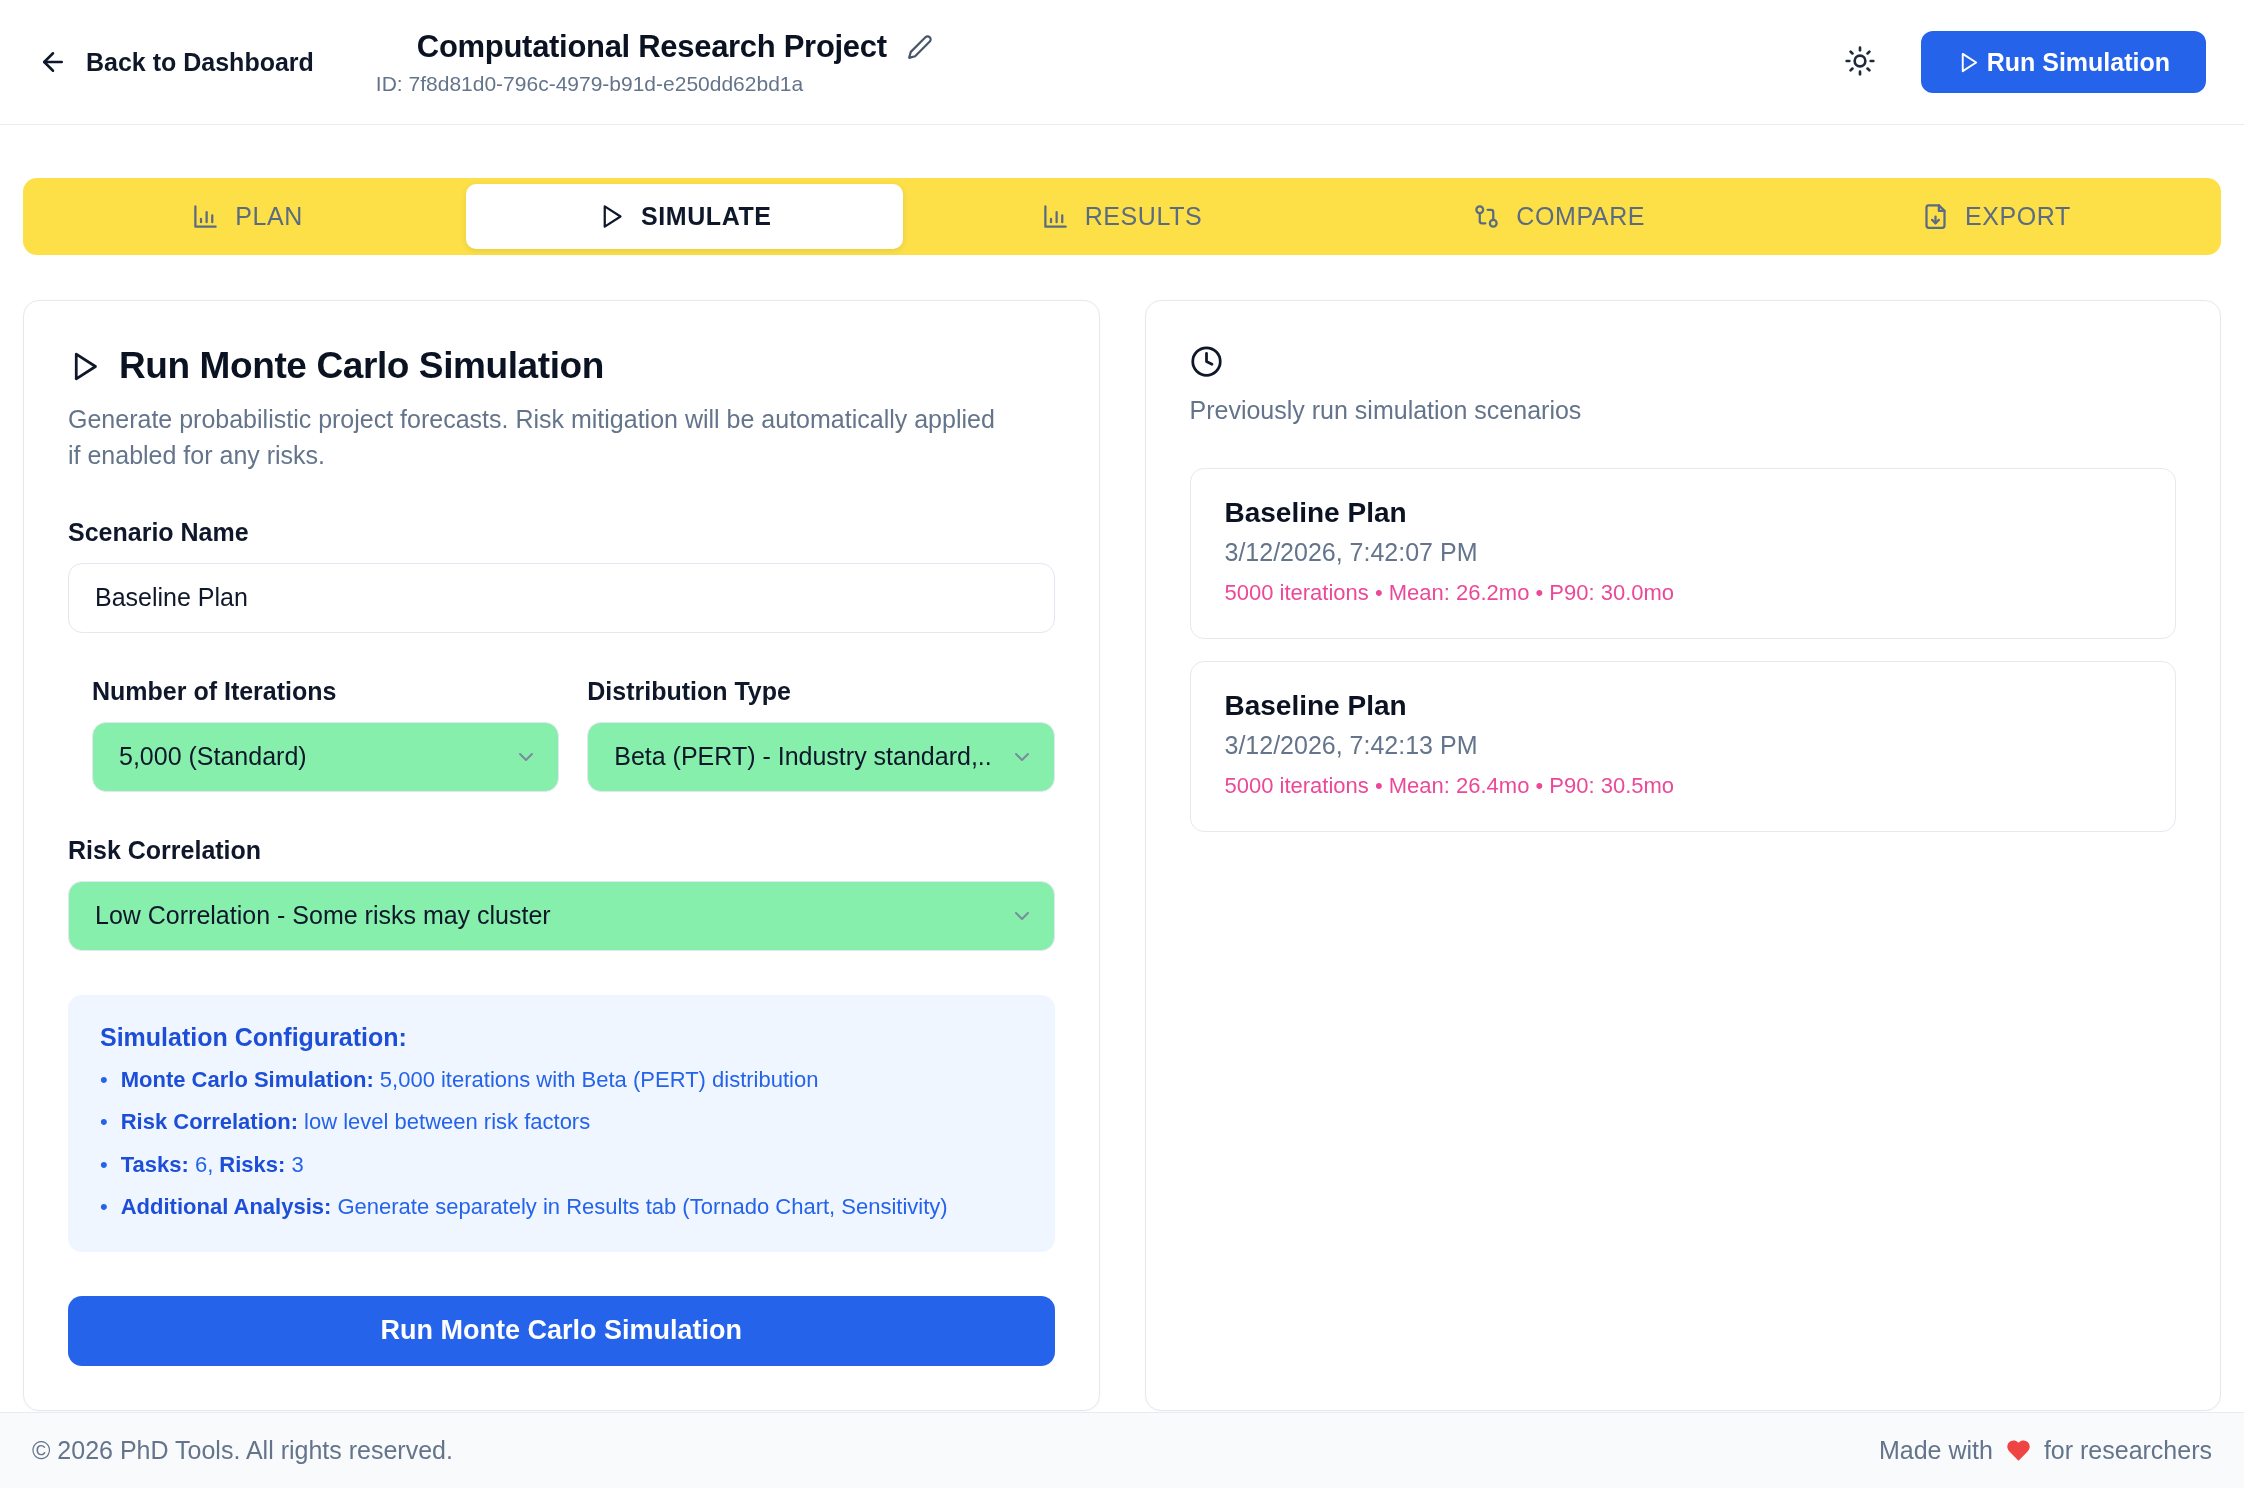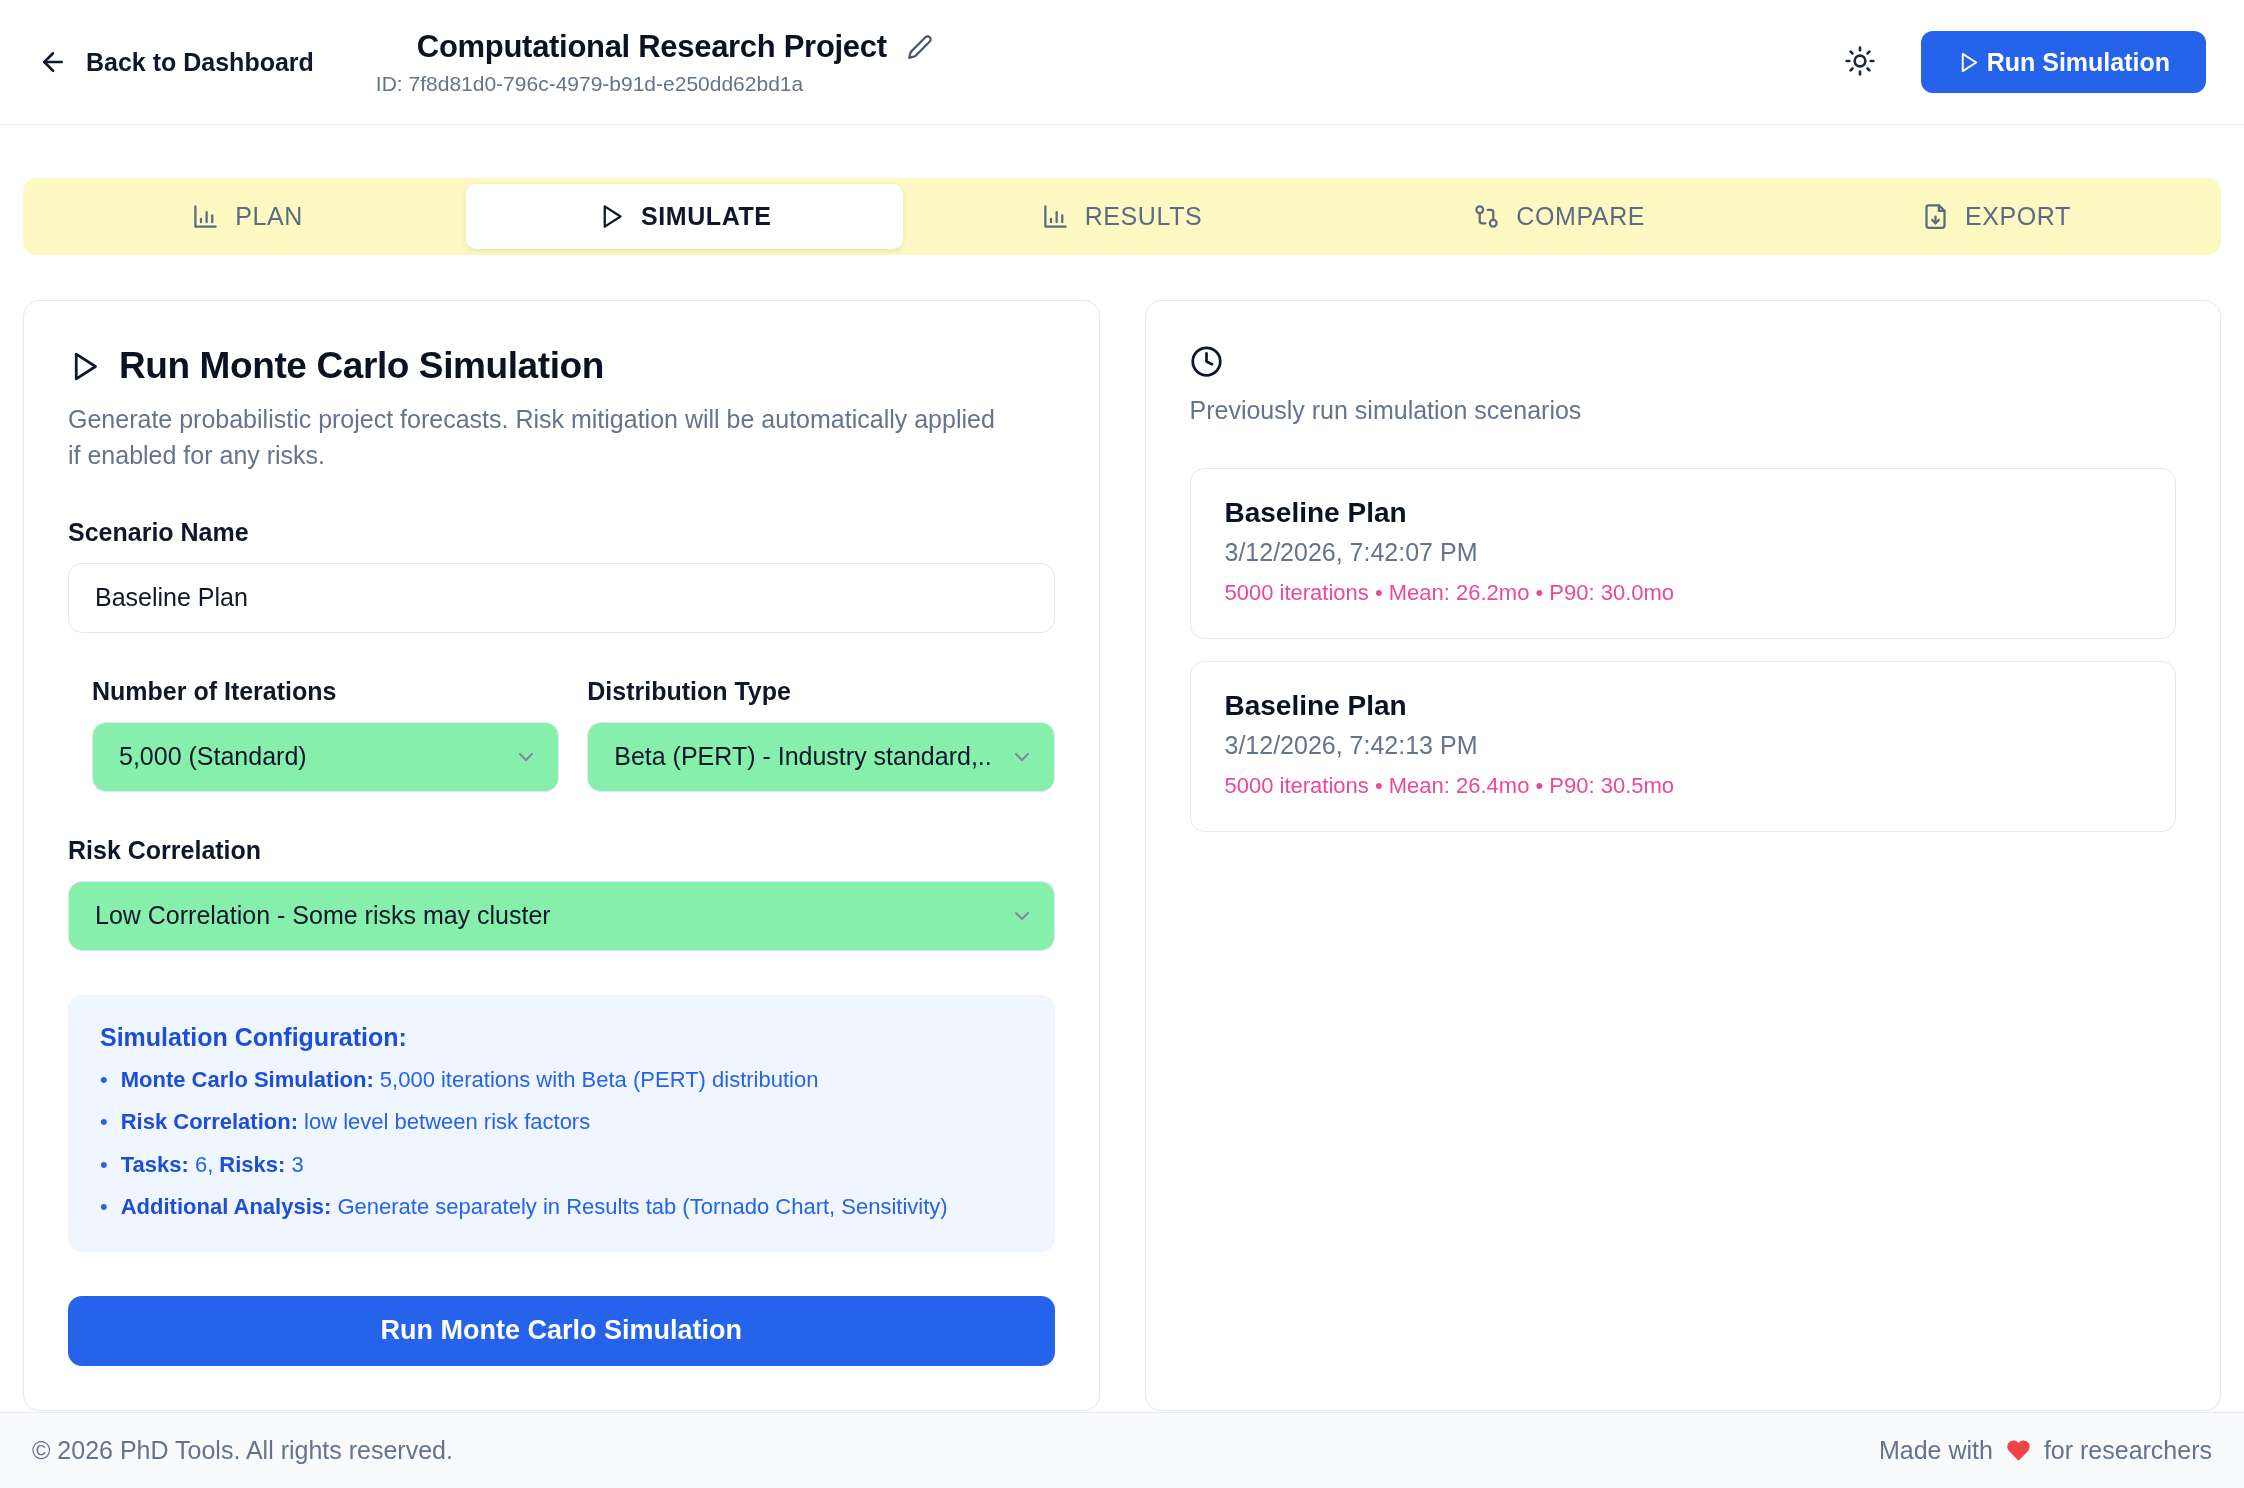--- a/index.html
+++ b/index.html
@@ -27,21 +27,21 @@
   .theme-toggle svg { width:32px; height:32px; }
   .run-sim-btn {
     display:flex; align-items:center; gap:7px; height:62px; padding:0 36px;
     background:#2563eb; color:#fff; border:none; border-radius:12px;
     font-size:25px; font-weight:600; font-family:inherit; cursor:pointer;
   }
   .run-sim-btn svg { width:23px; height:23px; }
 
   
   .tabbar {
-    margin:53px 23px 0; height:77px; background:#fef9c3; border-radius:14px;
+    margin:53px 23px 0; height:77px; background:#fde047; border-radius:14px;
     display:grid; grid-template-columns:repeat(5,1fr); padding:6px; flex:none;
   }
   .tab {
     display:flex; align-items:center; justify-content:center; gap:16px;
     font-size:25px; font-weight:500; letter-spacing:0.6px; color:#5b6b81;
     border-radius:10px; cursor:pointer; background:transparent; border:none; font-family:inherit;
   }
   .tab svg { width:27px; height:27px; }
   .tab.active { background:#fff; color:#0f172a; font-weight:600; box-shadow:0 2px 6px rgba(15,23,42,0.10); }
 

